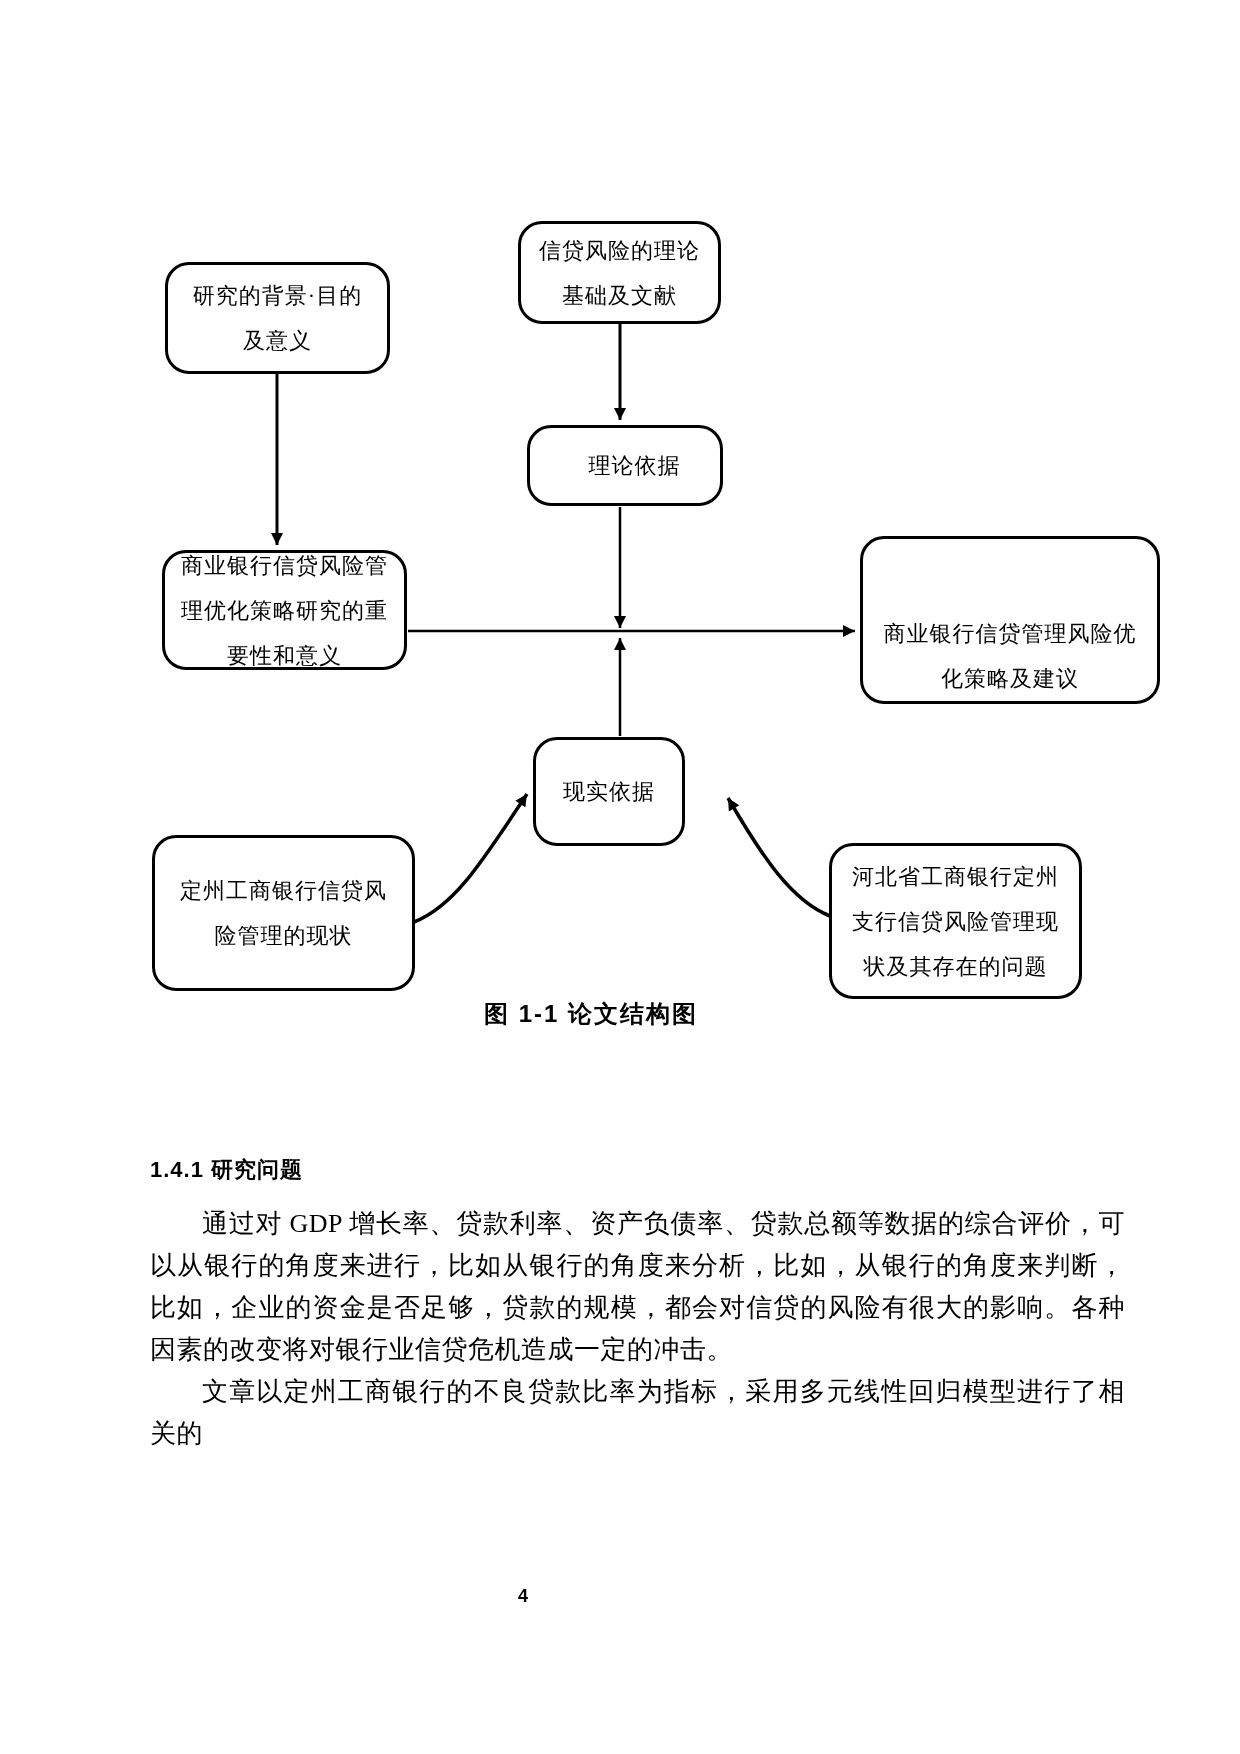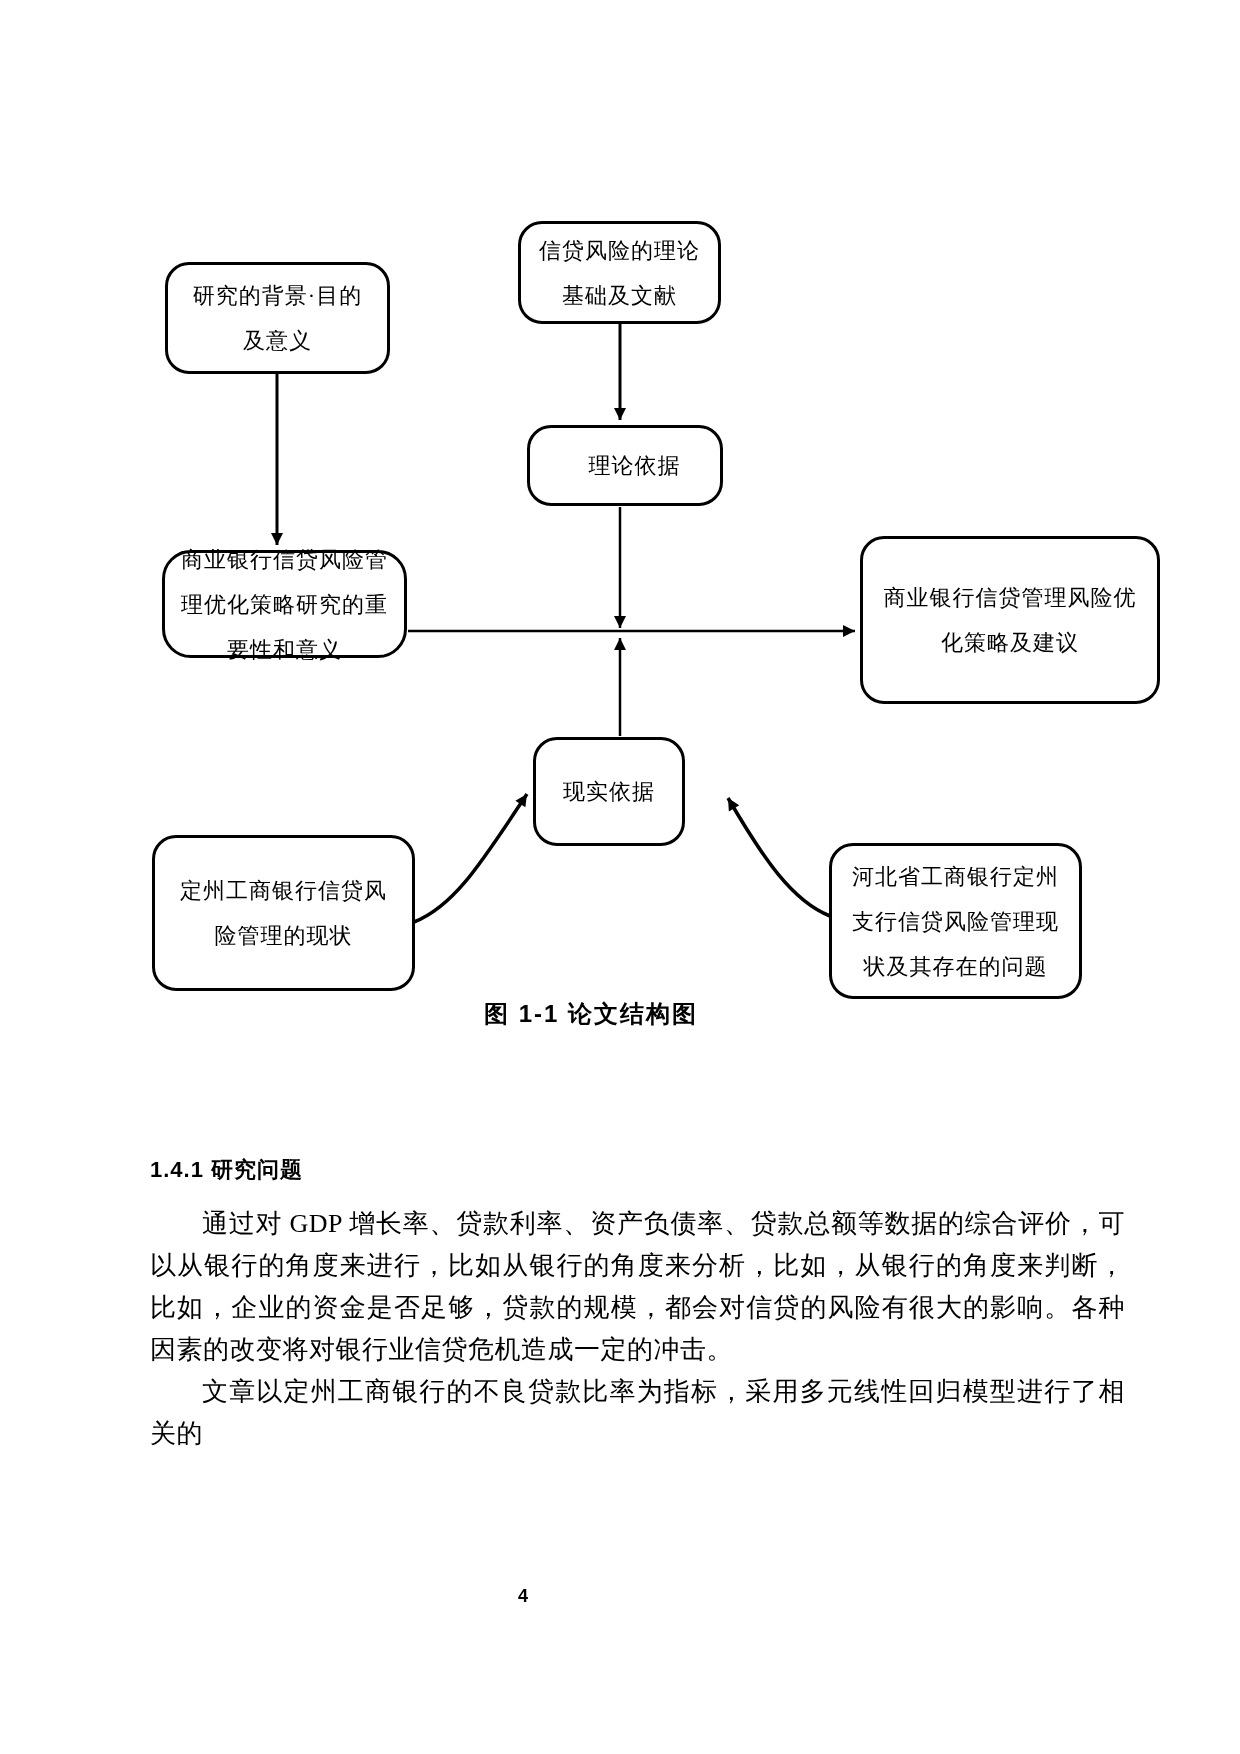--- a/index.html
+++ b/index.html
@@ -27,22 +27,22 @@
   }
   .fbox .lbl{
     white-space:pre-line;
     font-size:22px;
     line-height:45px;
     letter-spacing:1px;
   }
   .box-a{left:165px;top:262px;width:225px;height:112px;}
   .box-b{left:518px;top:221px;width:203px;height:103px;}
   .box-c{left:527px;top:425px;width:196px;height:81px;padding-left:19px;}
-  .box-d{left:162px;top:550px;width:245px;height:108px;border-radius:29px;}
-  .box-e{left:860px;top:536px;width:300px;height:168px;}
+  .box-d{left:162px;top:550px;width:245px;height:120px;}
+  .box-e{left:860px;top:536px;width:300px;height:168px;align-items:flex-end;}
   .box-f{left:533px;top:737px;width:152px;height:109px;}
   .box-g{left:152px;top:835px;width:263px;height:156px;}
   .box-h{left:829px;top:843px;width:253px;height:156px;}
 
   .fig-caption{
     position:absolute;left:0;top:998px;width:1182px;
     text-align:center;
     font-family:"Liberation Sans","DejaVu Sans",sans-serif;
     font-weight:bold;
     font-size:24px;

